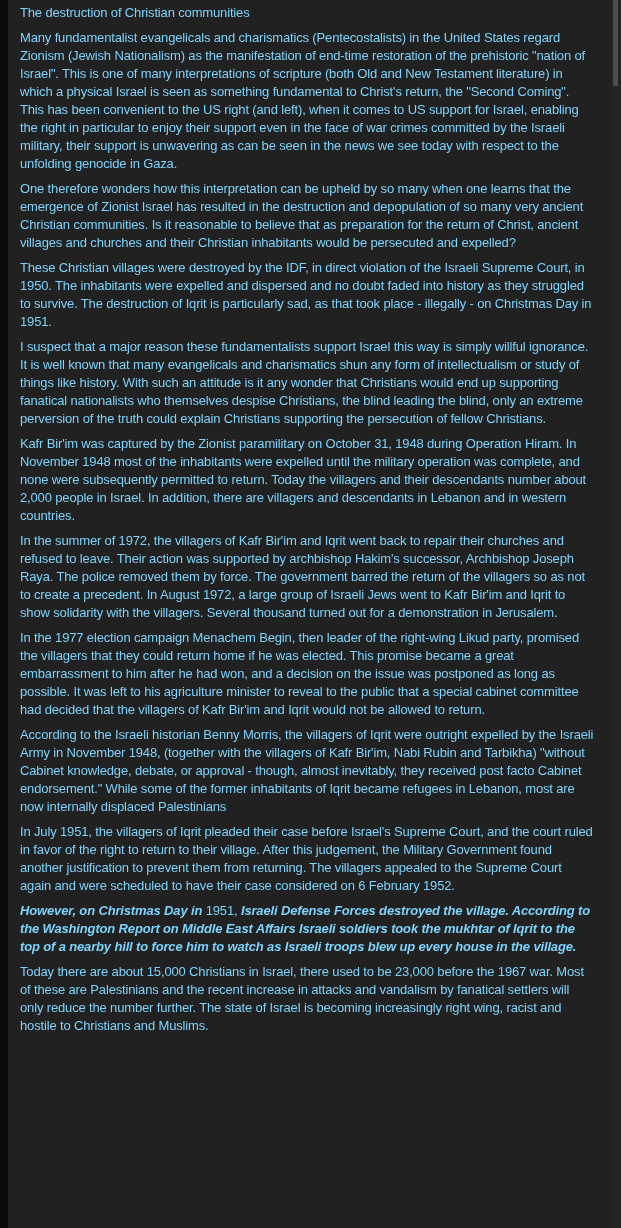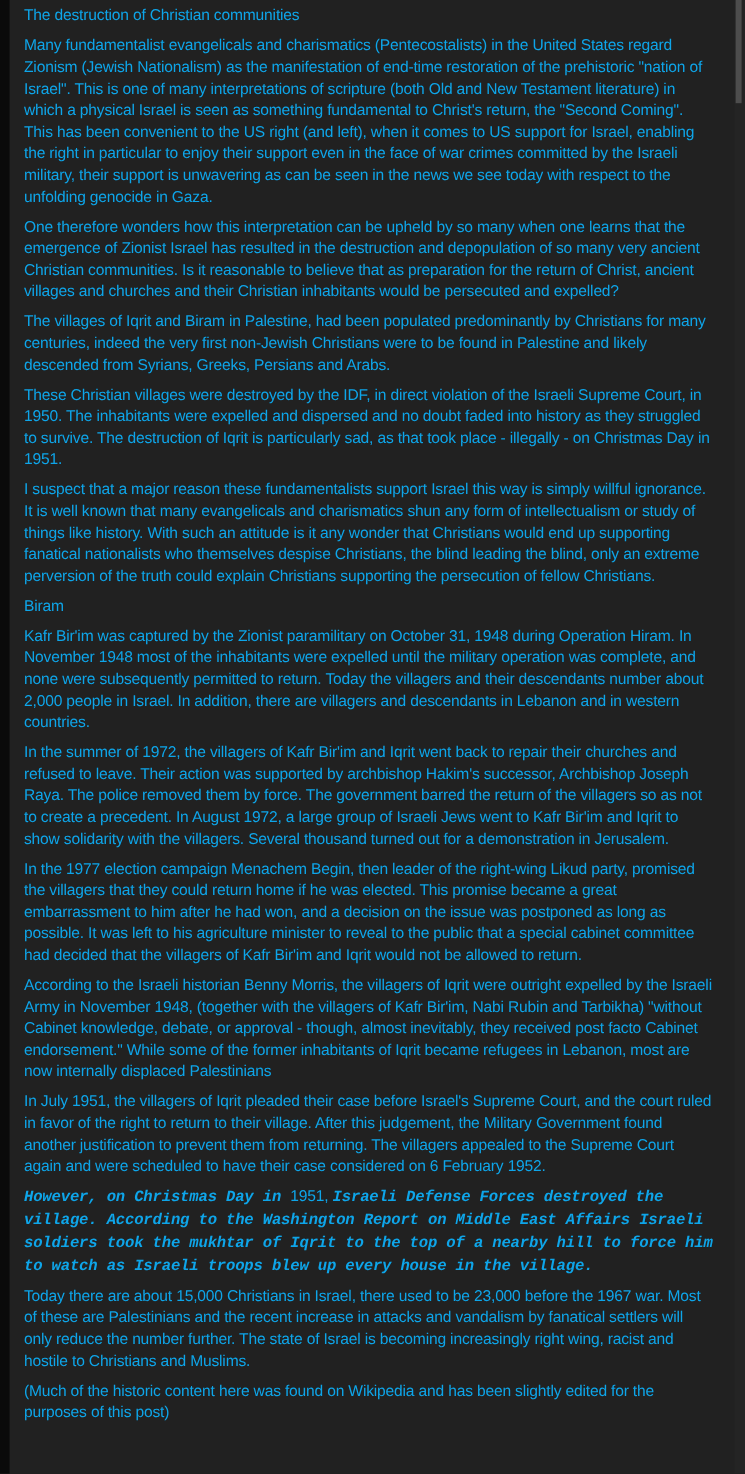--- a/index.html
+++ b/index.html
@@ -16,31 +16,31 @@
     left: 0; top: 0;
     width: 8px; height: 1228px;
     background: #0a0a0a;
   }
   .content {
     position: absolute;
     left: 8px; top: 0;
     width: 600px;
     padding: 4px 14px 0 12px;
     box-sizing: border-box;
-    color: #0ea5e9;
+    color: #7dd3fc;
     font-size: 13px;
     line-height: 18px;
     letter-spacing: -0.15px;
   }
   .content p {
     margin: 0 0 7px 0;
     font-weight: 400;
   }
   .content p:last-child { margin-bottom: 0; }
-  .seg-bi { font-weight: 700; font-style: italic; font-family: Liberation Mono, monospace; }
+  .seg-bi { font-weight: 700; font-style: italic; }
   .seg-reg { font-weight: 400; font-style: normal; margin-top: 48px; }
   .scrollbar-track {
     position: absolute;
     right: 0; top: 0;
     width: 9px; height: 1228px;
     background: #242424;
   }
   .scrollbar-thumb {
     position: absolute;
     right: 3px; top: 0;
@@ -50,33 +50,30 @@
 </style>
 </head>
 <body>
 
 <div class="left-strip"></div>
 
 <div class="content">
   <p>The destruction of Christian communities</p>
   <p>Many fundamentalist evangelicals and charismatics (Pentecostalists) in the United States regard Zionism (Jewish Nationalism) as the manifestation of end-time restoration of the prehistoric "nation of Israel". This is one of many interpretations of scripture (both Old and New Testament literature) in which a physical Israel is seen as something fundamental to Christ's return, the "Second Coming". This has been convenient to the US right (and left), when it comes to US support for Israel, enabling the right in particular to enjoy their support even in the face of war crimes committed by the Israeli military, their support is unwavering as can be seen in the news we see today with respect to the unfolding genocide in Gaza.</p>
   <p>One therefore wonders how this interpretation can be upheld by so many when one learns that the emergence of Zionist Israel has resulted in the destruction and depopulation of so many very ancient Christian communities. Is it reasonable to believe that as preparation for the return of Christ, ancient villages and churches and their Christian inhabitants would be persecuted and expelled?</p>
-  <p>The villages of Iqrit and Biram in Palestine, had been populated predominantly by Christians for many centuries, indeed the very first non-Jewish Christians were to be found in Palestine and likely descended from Syrians, Greeks, Persians and Arabs.</p>
   <p>These Christian villages were destroyed by the IDF, in direct violation of the Israeli Supreme Court, in 1950. The inhabitants were expelled and dispersed and no doubt faded into history as they struggled to survive. The destruction of Iqrit is particularly sad, as that took place - illegally - on Christmas Day in 1951.</p>
   <p>I suspect that a major reason these fundamentalists support Israel this way is simply willful ignorance. It is well known that many evangelicals and charismatics shun any form of intellectualism or study of things like history. With such an attitude is it any wonder that Christians would end up supporting fanatical nationalists who themselves despise Christians, the blind leading the blind, only an extreme perversion of the truth could explain Christians supporting the persecution of fellow Christians.</p>
-  <p>Biram</p>
   <p>Kafr Bir'im was captured by the Zionist paramilitary on October 31, 1948 during Operation Hiram. In November 1948 most of the inhabitants were expelled until the military operation was complete, and none were subsequently permitted to return. Today the villagers and their descendants number about 2,000 people in Israel. In addition, there are villagers and descendants in Lebanon and in western countries.</p>
   <p>In the summer of 1972, the villagers of Kafr Bir'im and Iqrit went back to repair their churches and refused to leave. Their action was supported by archbishop Hakim's successor, Archbishop Joseph Raya. The police removed them by force. The government barred the return of the villagers so as not to create a precedent. In August 1972, a large group of Israeli Jews went to Kafr Bir'im and Iqrit to show solidarity with the villagers. Several thousand turned out for a demonstration in Jerusalem.</p>
   <p>In the 1977 election campaign Menachem Begin, then leader of the right-wing Likud party, promised the villagers that they could return home if he was elected. This promise became a great embarrassment to him after he had won, and a decision on the issue was postponed as long as possible. It was left to his agriculture minister to reveal to the public that a special cabinet committee had decided that the villagers of Kafr Bir'im and Iqrit would not be allowed to return.</p>
   <p>According to the Israeli historian Benny Morris, the villagers of Iqrit were outright expelled by the Israeli Army in November 1948, (together with the villagers of Kafr Bir'im, Nabi Rubin and Tarbikha) "without Cabinet knowledge, debate, or approval - though, almost inevitably, they received post facto Cabinet endorsement." While some of the former inhabitants of Iqrit became refugees in Lebanon, most are now internally displaced Palestinians</p>
   <p>In July 1951, the villagers of Iqrit pleaded their case before Israel's Supreme Court, and the court ruled in favor of the right to return to their village. After this judgement, the Military Government found another justification to prevent them from returning. The villagers appealed to the Supreme Court again and were scheduled to have their case considered on 6 February 1952.</p>
   <p>
     <span class="seg-bi">However, on Christmas Day in </span>
     <span class="seg-reg">1951,</span>
     <span class="seg-bi"> Israeli Defense Forces destroyed the village. According to the Washington Report on Middle East Affairs Israeli soldiers took the mukhtar of Iqrit to the top of a nearby hill to force him to watch as Israeli troops blew up every house in the village.</span>
   </p>
   <p>Today there are about 15,000 Christians in Israel, there used to be 23,000 before the 1967 war. Most of these are Palestinians and the recent increase in attacks and vandalism by fanatical settlers will only reduce the number further. The state of Israel is becoming increasingly right wing, racist and hostile to Christians and Muslims.</p>
-  <p>(Much of the historic content here was found on Wikipedia and has been slightly edited for the purposes of this post)</p>
 </div>
 
 <div class="scrollbar-track">
   <div class="scrollbar-thumb"></div>
 </div>
 
 </body></html>

